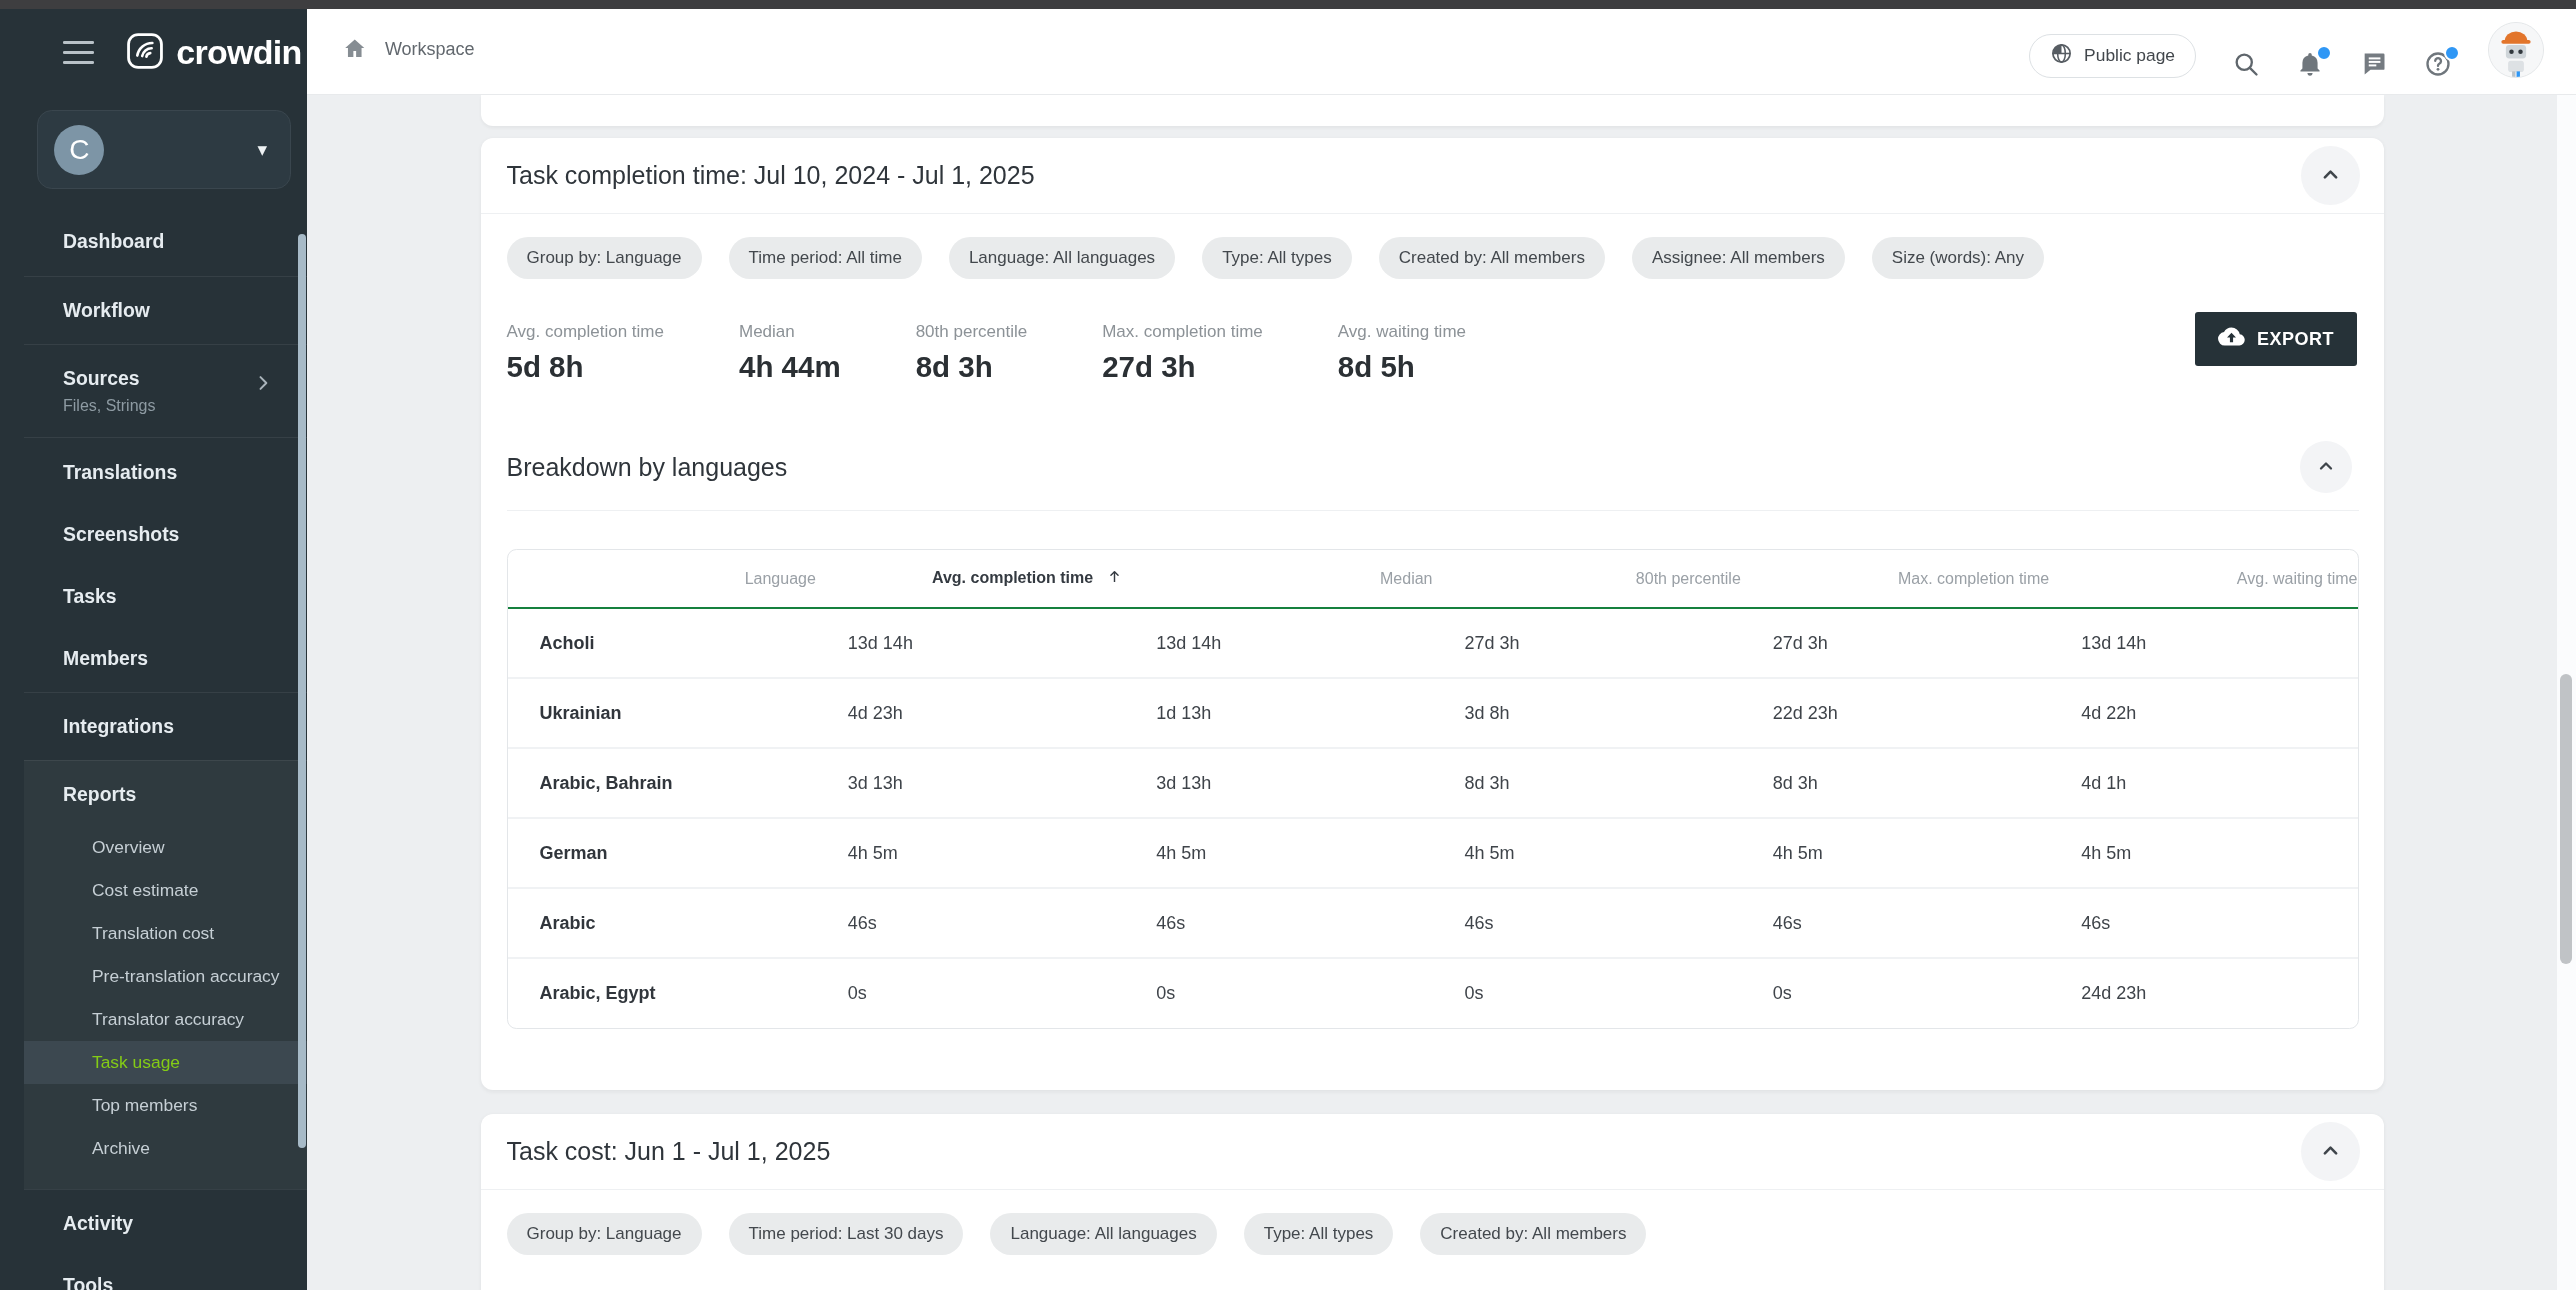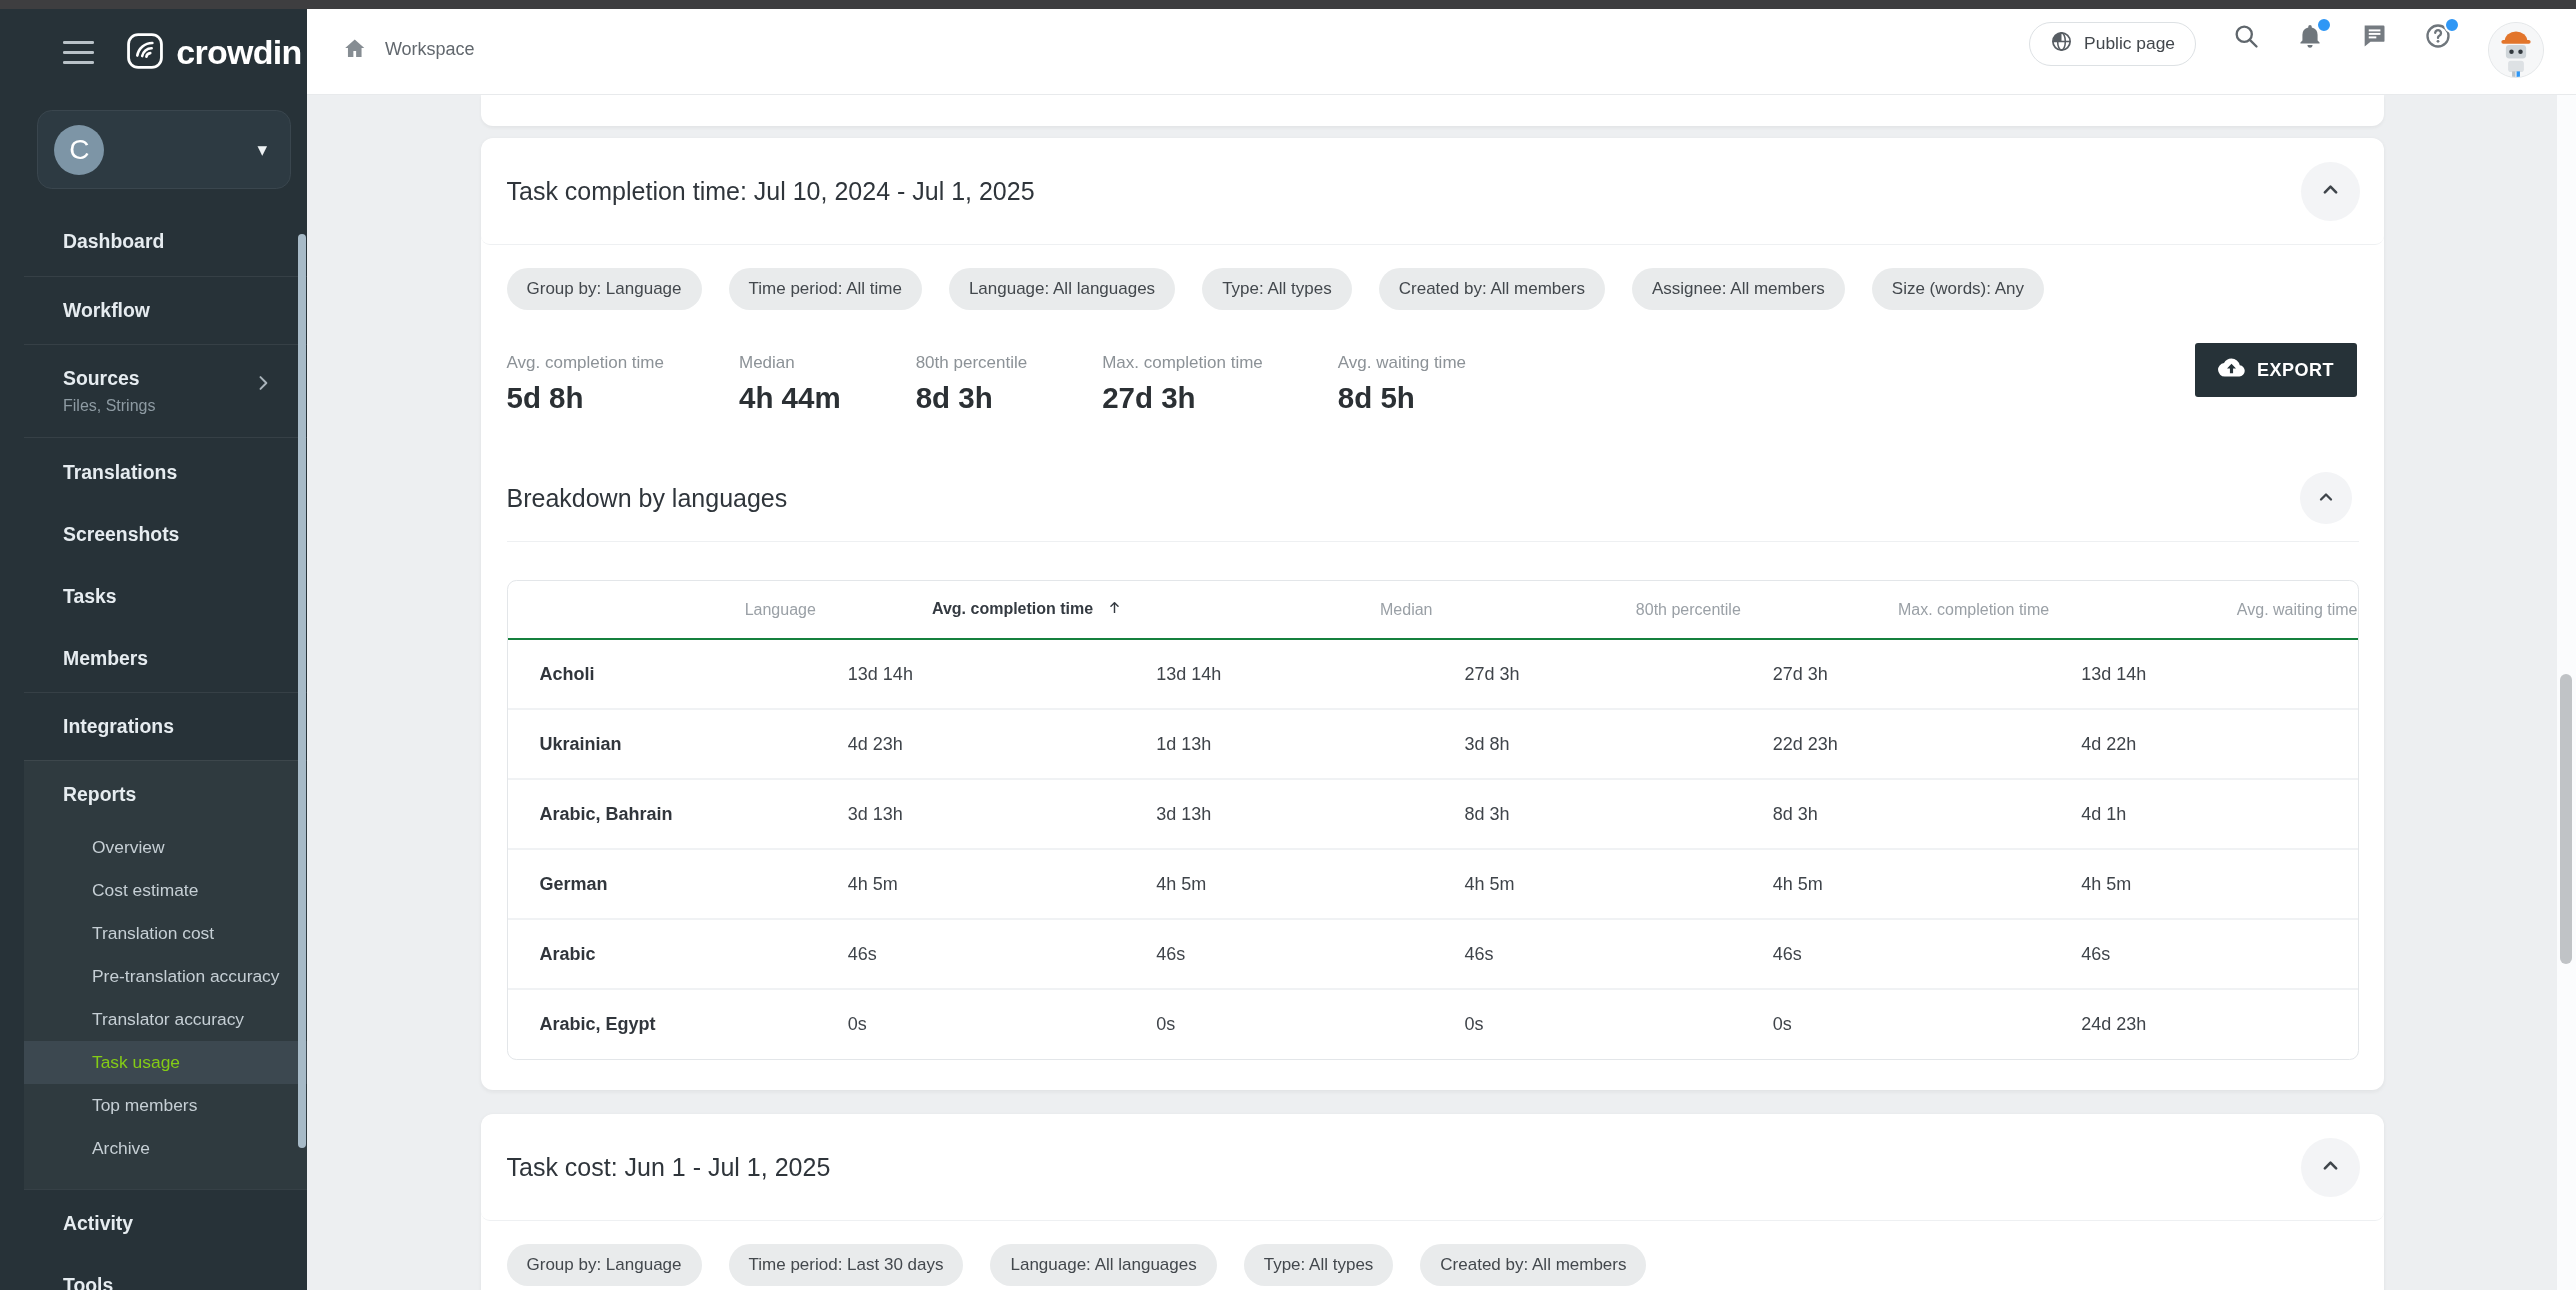--- a/index.html
+++ b/index.html
@@ -39,40 +39,40 @@
   .sub-item.active { background:#3c4850; color:#84cc16; }
   .sidebar-scrollthumb { position:absolute; right:1.3px; top:225px; width:8px; height:914px;
                          background:#a7bac7; border-radius:4px; }
 
   
   .app-header { position:absolute; left:307px; top:9.4px; right:0; height:86px; background:#fff;
                 border-bottom:0.7px solid #e8eaec; display:flex; align-items:center;
                 justify-content:space-between; padding:0 32px 4px 35px; z-index:9; }
   .breadcrumb { display:flex; align-items:center; gap:17.4px; }
   .breadcrumb-label { font-size:18px; color:#62686e; }
-  .header-right { display:flex; align-items:flex-start; gap:36px; }
+  .header-right { display:flex; align-items:flex-end; gap:36px; }
   .pill-btn { height:44px; border:1.3px solid #dde1e4; border-radius:27px; display:flex; align-items:center;
               gap:10.7px; padding:0 20px; font-size:17.4px; color:#42474c; background:#fff; cursor:pointer; }
   .icon-btn { position:relative; cursor:pointer; display:flex; align-items:center; }
   .dot { position:absolute; top:-5.4px; right:-8px; width:16px; height:16px; border-radius:50%;
          background:#2f97f5; border:2px solid #fff; }
   .avatar { width:56px; height:56px; border-radius:50%; border:1.3px solid #e4e7e9; background:#f6f7f8;
             overflow:hidden; cursor:pointer; }
 
   
   .content { position:absolute; left:307px; top:95px; right:0; bottom:0; background:#edeff1; overflow:hidden; }
   .partial-card { position:absolute; top:0; left:174px; width:1903px; height:31px; background:#fff;
                   border-radius:0 0 12px 12px; box-shadow:0 2px 3.4px rgba(31,35,40,0.05); }
   .card { position:absolute; left:174px; width:1903px; background:#fff; border-radius:12px;
           box-shadow:0 1.3px 4px rgba(31,35,40,0.06); }
   .card-completion { top:43px; height:952px; }
   .card-cost { top:1019px; height:282px; }
 
-  .card-head { height:107px; display:flex; align-items:center; justify-content:space-between;
-               padding:0 24px 0 25.5px; border-bottom:0.7px solid #eef0f2;border-radius:9px; }
+  .card-head { height:76px; display:flex; align-items:center; justify-content:space-between;
+               padding:0 24px 0 25.5px; border-bottom:0.7px solid #eef0f2; }
   .card-title { font-size:25px; font-weight:500; color:#2f353b; }
   .collapse-btn { width:59px; height:59px; border-radius:50%; background:#f3f4f6; border:none;
                   display:flex; align-items:center; justify-content:center; cursor:pointer; }
 
   .filters-row { position:relative; display:flex; align-items:flex-end; flex-wrap:wrap; gap:27px;
                  padding:23px 282px 0 25.5px; }
   .chip { height:42px; background:#e9ebec; border-radius:27px; display:flex; align-items:center;
           padding:0 20px; font-size:17px; color:#43484d; cursor:pointer; white-space:nowrap; }
   .export-btn { position:absolute; right:27px; top:98px; height:54px; background:#263238; color:#fff;
                 border:none; border-radius:3px; display:flex; align-items:center; gap:12px;

